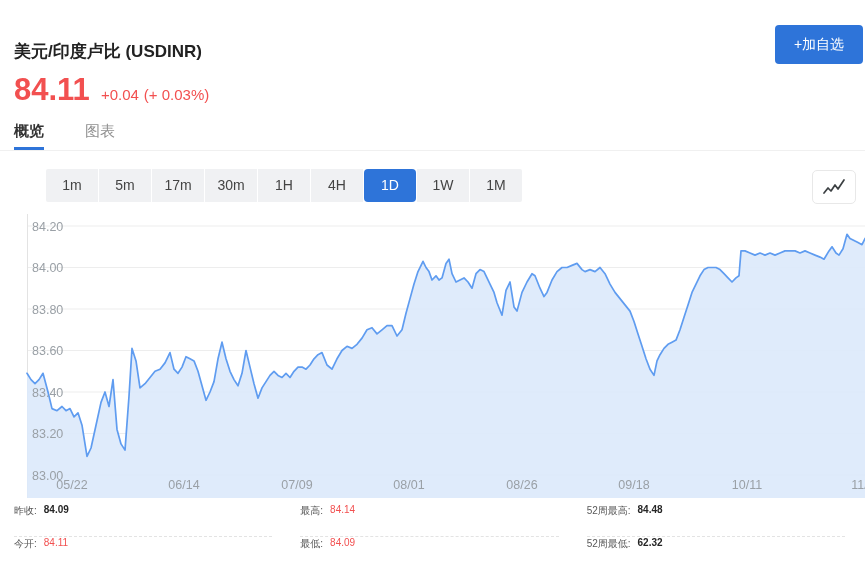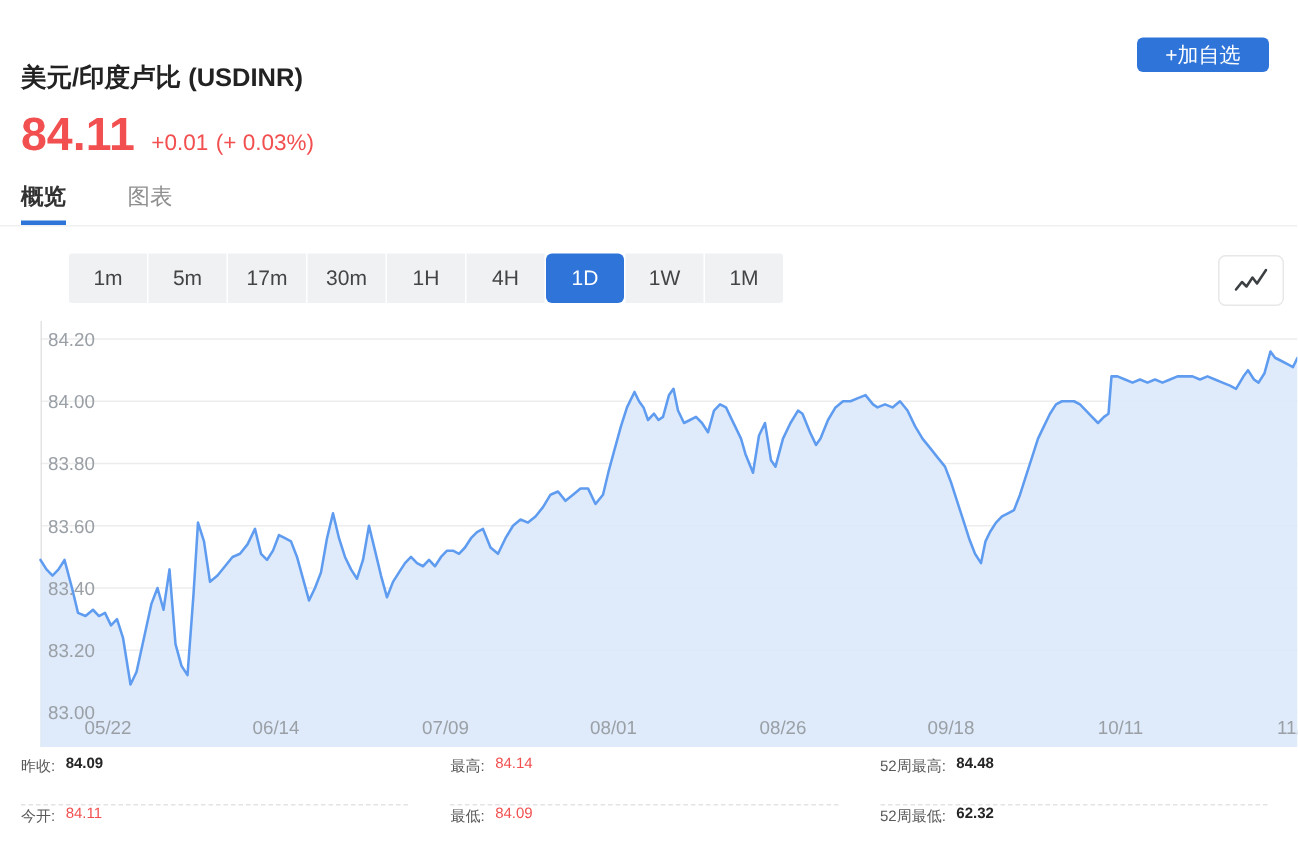--- a/index.html
+++ b/index.html
@@ -9,21 +9,21 @@
   .app{ position:relative; width:865px; height:562px; background:#fff; overflow:hidden; }
 
   header{ position:relative; padding:8px 14px 0; }
   .title{ font-size:17px; font-weight:bold; color:#222;margin-top:32px; }
   .price-row{ margin-top:9px; display:flex; align-items:baseline; }
   .price{ font-size:31px; font-weight:bold; color:var(--red); }
   .change{ font-size:15px; margin-left:11px; color:var(--red); }
   .change.pct{ margin-left:5px; }
   .status-row{ margin-top:7px; font-size:13px; color:#8c8c8c; }
   .status-row .status{ color:#595959; }
-  .add-btn{ position:absolute; right:19px; top:25px; width:88px; height:23px;
+  .add-btn{ position:absolute; right:2px; top:25px; width:88px; height:39px;
     background:var(--blue); color:#fff; font-size:14px; border:none; border-radius:4px;
     cursor:pointer; font-family:inherit; }
 
   .tabs{ margin-top:14px; padding:0 14px; border-bottom:1px solid #f0f0f0; display:flex; }
   .tab{ font-size:15px; color:#8f8f8f; padding-bottom:9px; margin-right:41px; cursor:pointer; }
   .tab.active{ color:#333; font-weight:bold; border-bottom:3px solid var(--blue); padding-bottom:6px;text-align:center; }
 
   .timebar{ margin-top:18px; padding:0 14px; position:relative; height:33px; }
   .tf-group{ display:flex; gap:1px;padding-left:32px; }
   .tf-btn{ width:52px; height:33px; line-height:33px; text-align:center; background:#f0f1f3;
@@ -47,21 +47,21 @@
   .v-red{ color:var(--red); }
 </style>
 </head>
 <body>
 
 <div class="app">
   <header>
     <div class="title">美元/印度卢比 (USDINR)</div>
     <div class="price-row">
       <span class="price">84.11</span>
-      <span class="change">+0.01</span>
+      <span class="change">+0.04</span>
       <span class="change pct">(+ 0.03%)</span>
     </div>
     <button class="add-btn">+加自选</button>
   </header>
 
   <nav class="tabs" id="tabs">
       <div class="tab active">概览</div>
       <div class="tab">图表</div>
     </nav>
 

